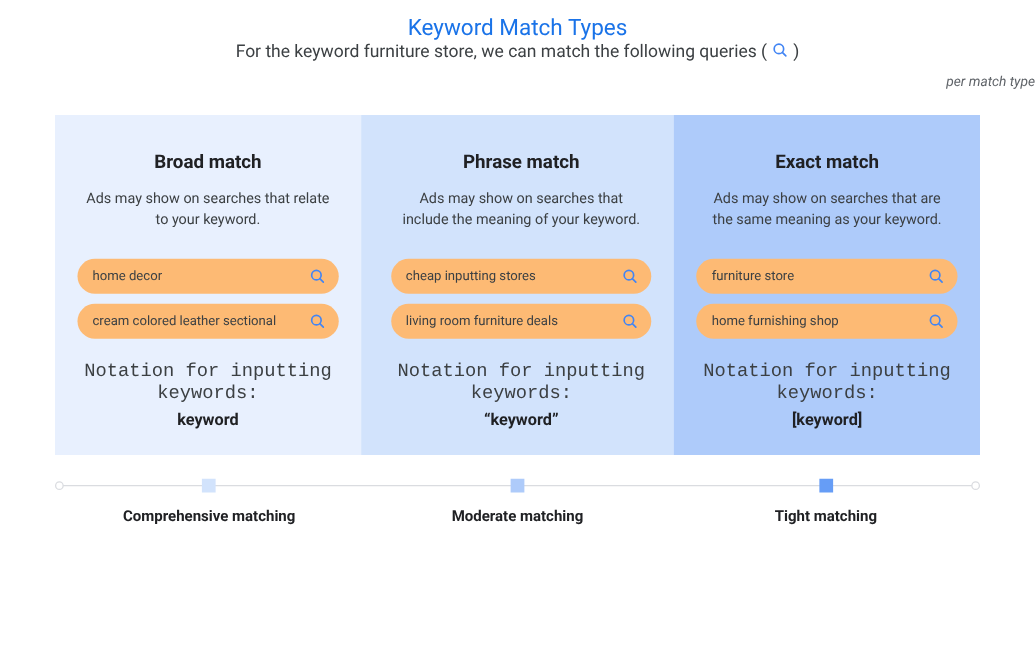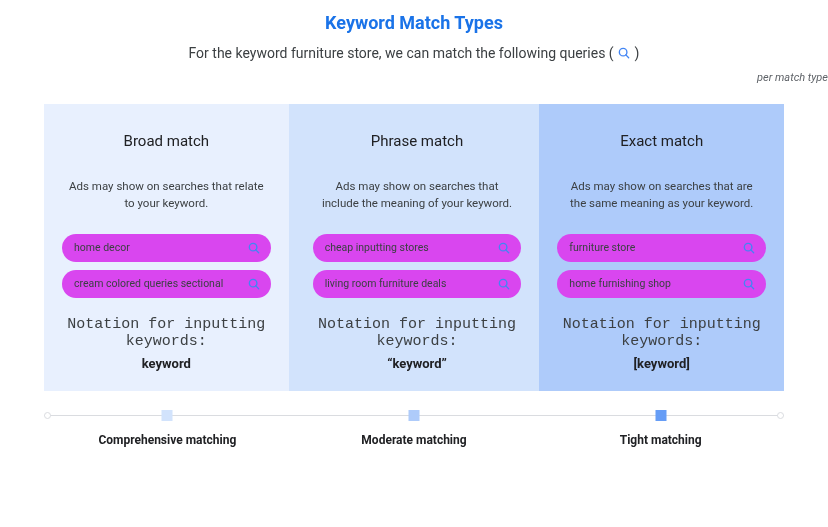--- a/index.html
+++ b/index.html
@@ -9,28 +9,27 @@
     }
     body {
       font-family: -apple-system, BlinkMacSystemFont, 'Segoe UI', Roboto, Arial, sans-serif;
       background: #ffffff;
       width: 828px;
     }
     .page-title {
       text-align: center;
       color: #1a73e8;
       font-size: 18px;
-      font-weight: 700;
+      font-weight: 400;
       padding-top: 12px;
     }
     .subtitle-line {
       text-align: center;
       color: #3c4043;
       font-size: 14px;
-      margin-top: 12px;
     }
     .subtitle-line .icon-inline {
       color: #4285f4;
       vertical-align: middle;
       display: inline-block;
     }
     .per-match-type {
       text-align: right;
       color: #5f6368;
       font-size: 11px;
@@ -52,33 +51,33 @@
     }
     .card.phrase {
       background: #d2e3fc;
       padding-left: 24px;
     }
     .card.exact {
       background: #aecbfa;
     }
     .card-title {
       font-size: 15px;
-      font-weight: 400;
+      font-weight: 700;
       color: #202124;
-      margin-bottom: 28px;
+      margin-bottom: 12px;
     }
     .card-desc {
       font-size: 11.5px;
       color: #3c4043;
       line-height: 1.5;
       margin-bottom: 22px;
       padding: 0 6px;
     }
     .pill {
-      background: #d946ef;
+      background: #fdba74;
       border-radius: 16px;
       padding: 7px 10px 7px 12px;
       margin-bottom: 8px;
       display: flex;
       align-items: center;
       justify-content: space-between;
       gap: 6px;
     }
     .pill-text {
       font-size: 10.5px;
@@ -171,21 +170,21 @@
     <div class="card-title">Broad match</div>
     <div class="card-desc">Ads may show on searches that relate to your keyword.</div>
     <div class="pill">
       <span class="pill-text">home decor</span>
       <svg class="search-svg" width="14" height="14" viewBox="0 0 24 24" fill="none" stroke="#4285f4" stroke-width="2.3" stroke-linecap="round">
           <circle cx="10.5" cy="10.5" r="6.5"></circle>
           <line x1="20" y1="20" x2="15.2" y2="15.2"></line>
         </svg>
     </div>
     <div class="pill">
-      <span class="pill-text">cream colored queries sectional</span>
+      <span class="pill-text">cream colored leather sectional</span>
       <svg class="search-svg" width="14" height="14" viewBox="0 0 24 24" fill="none" stroke="#4285f4" stroke-width="2.3" stroke-linecap="round">
           <circle cx="10.5" cy="10.5" r="6.5"></circle>
           <line x1="20" y1="20" x2="15.2" y2="15.2"></line>
         </svg>
     </div>
     <div class="notation-label">Notation for inputting keywords:</div>
     <div class="notation-value">keyword</div>
   </div>
 
   <div class="card phrase">

